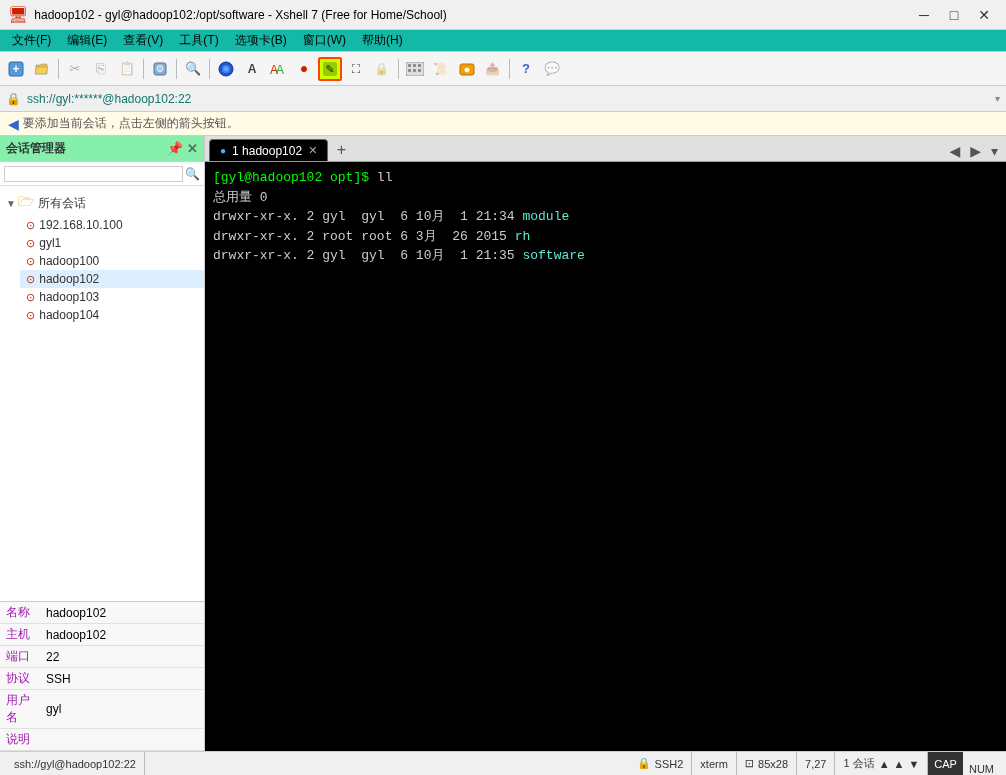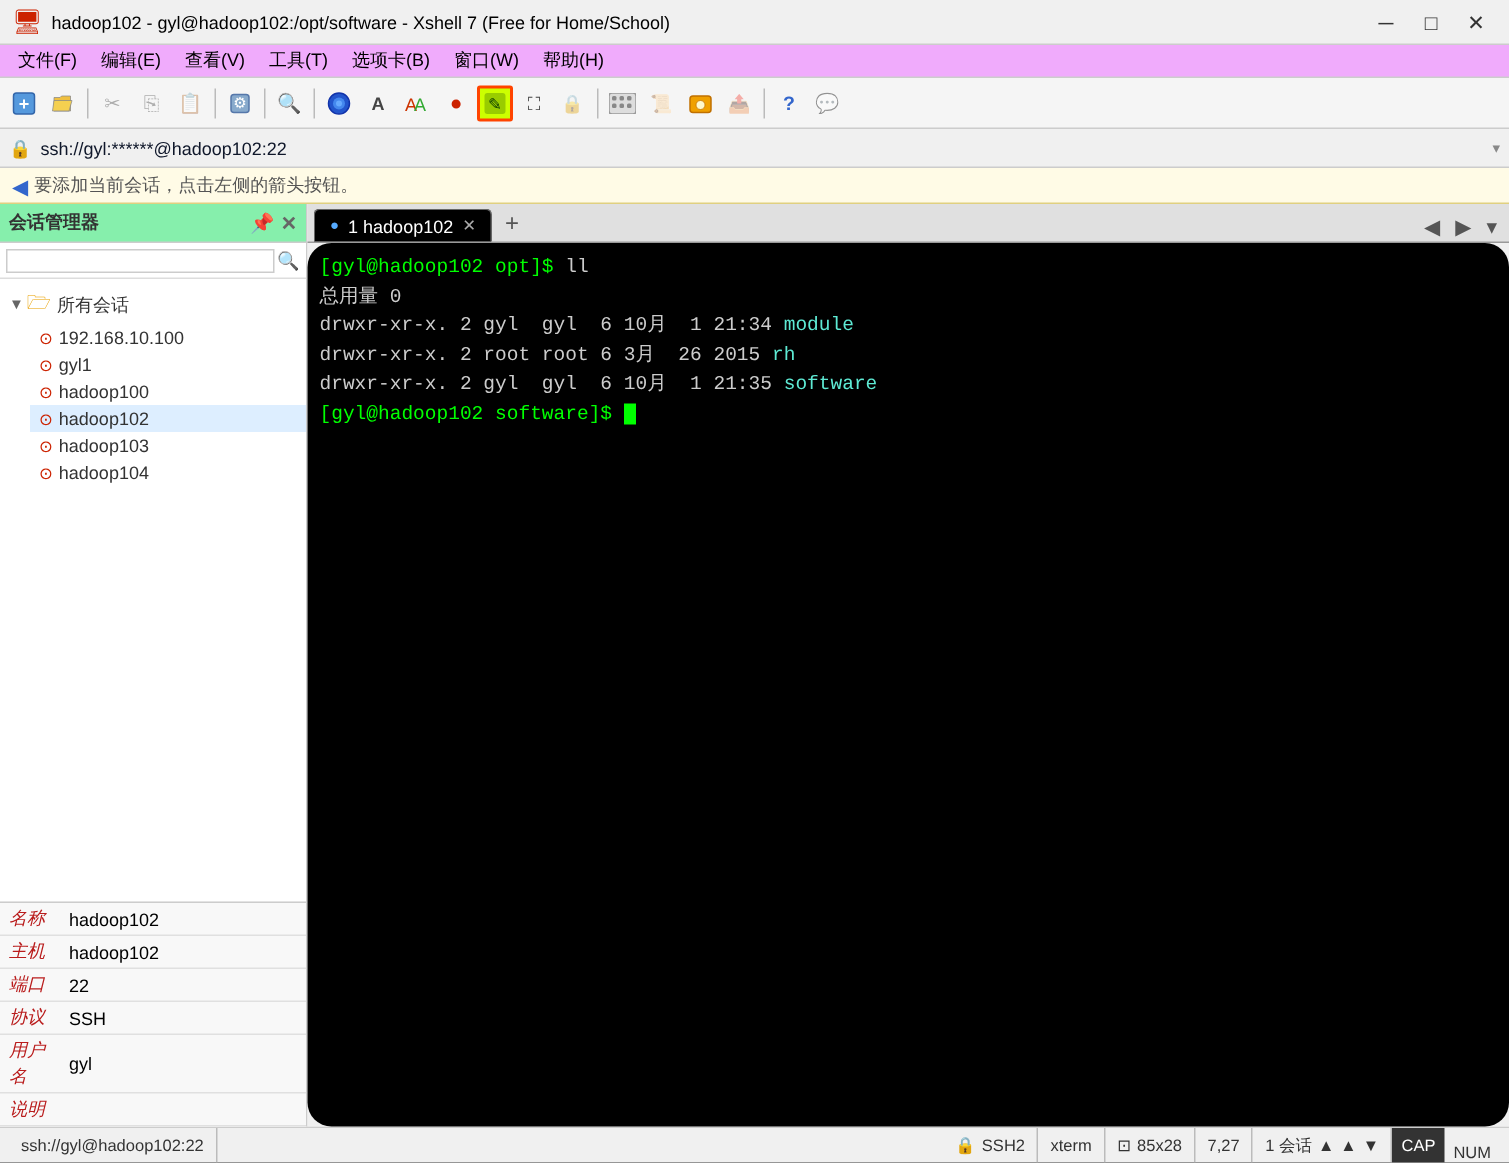--- a/index.html
+++ b/index.html
@@ -18,21 +18,21 @@
     #title-bar .win-btn {
       width: 28px; height: 22px;
       display: flex; align-items: center; justify-content: center;
       font-size: 14px; cursor: pointer; color: #333;
       background: transparent; border: none;
     }
 
     
     #menu-bar {
       height: 22px;
-      background: #f0abfc;
+      background: #14b8a6;
       display: flex;
       align-items: flex-end;
       padding: 0 4px;
       border-bottom: 1px solid #ccc;
     }
     .menu-item {
       padding: 2px 8px;
       font-size: 12px;
       cursor: pointer;
       color: #000;
@@ -61,21 +61,21 @@
     #address-bar {
       height: 26px;
       background: #f0f0f0;
       display: flex;
       align-items: center;
       padding: 0 6px;
       border-bottom: 1px solid #ccc;
       gap: 6px;
     }
     .addr-lock { font-size: 12px; color: #888; }
-    .addr-text { font-size: 12px; color: #0f172a; flex: 1; }
+    .addr-text { font-size: 12px; color: #0f766e; flex: 1; }
     .addr-arrow { font-size: 10px; color: #888; cursor: pointer; }
 
     
     #info-bar {
       height: 24px;
       background: #fffbe6;
       display: flex;
       align-items: center;
       padding: 0 8px;
       border-bottom: 1px solid #e0d080;
@@ -139,21 +139,21 @@
     .tree-session-icon { color: #cc2200; font-size: 11px; margin-right: 4px; }
     .tree-children { padding-left: 20px; }
 
     
     #sidebar-props {
       border-top: 1px solid #ccc;
       background: #f8f8f8;
     }
     .prop-table { width: 100%; border-collapse: collapse; font-size: 12px; }
     .prop-table td { padding: 2px 6px; border-bottom: 1px solid #e0e0e0; }
-    .prop-label { color: #b91c1c; width: 40px; font-style: italic; }
+    .prop-label { color: #a21caf; width: 40px; }
     .prop-value { color: #000; }
 
     
     #terminal-container {
       flex: 1;
       display: flex;
       flex-direction: column;
       background: #f0f0f0;
     }
     #tab-bar {
@@ -192,21 +192,20 @@
     
     #terminal {
       flex: 1;
       background: #000;
       color: #ccc;
       font-family: 'Courier New', monospace;
       font-size: 13px;
       padding: 6px 8px;
       overflow: hidden;
       line-height: 1.5;
-      border-radius: 16px;
     }
     .term-line { white-space: pre; }
     .term-green { color: #00ff00; }
     .term-cyan { color: #5eead4; }
     .term-cursor {
       display: inline-block;
       width: 8px; height: 14px;
       background: #00ff00;
       vertical-align: text-bottom;
     }
@@ -438,21 +437,20 @@
         <span class="tab-nav-btn">▶</span>
         <span class="tab-nav-btn">▾</span>
       </div>
     </div>
     <div id="terminal">
       <div class="term-line"><span class="term-green">[gyl@hadoop102 opt]$ </span>ll</div>
       <div class="term-line">总用量 0</div>
       <div class="term-line">drwxr-xr-x. 2 gyl  gyl  6 10月  1 21:34 <span class="term-cyan">module</span></div>
       <div class="term-line">drwxr-xr-x. 2 root root 6 3月  26 2015 <span class="term-cyan">rh</span></div>
       <div class="term-line">drwxr-xr-x. 2 gyl  gyl  6 10月  1 21:35 <span class="term-cyan">software</span></div>
-      <div class="term-line"><span class="term-green">[gyl@hadoop102 software]$ </span><span class="term-cursor"></span></div>
     </div>
   </div>
 
 </div>
 
 <div id="status-bar">
   <div class="status-seg">
     <span>ssh://gyl@hadoop102:22</span>
   </div>
   <div class="status-right">

